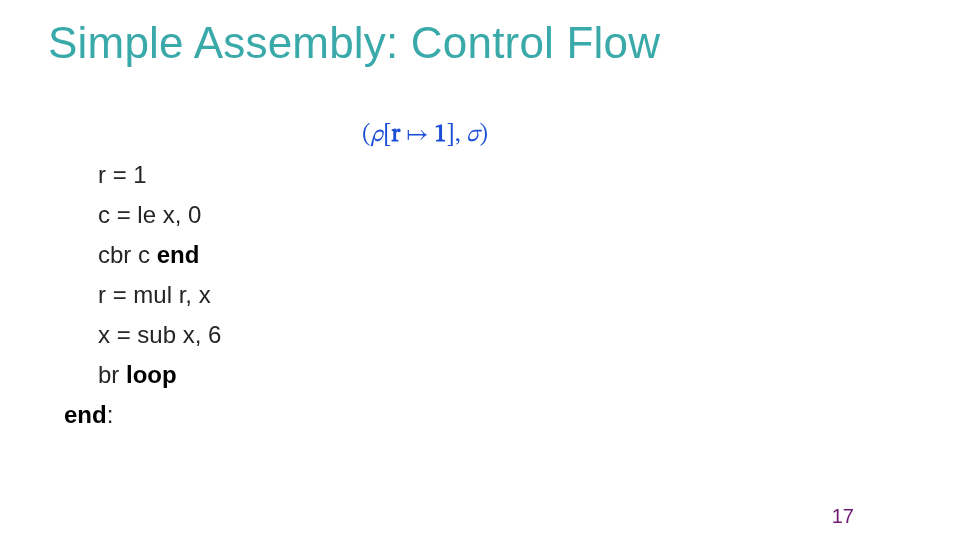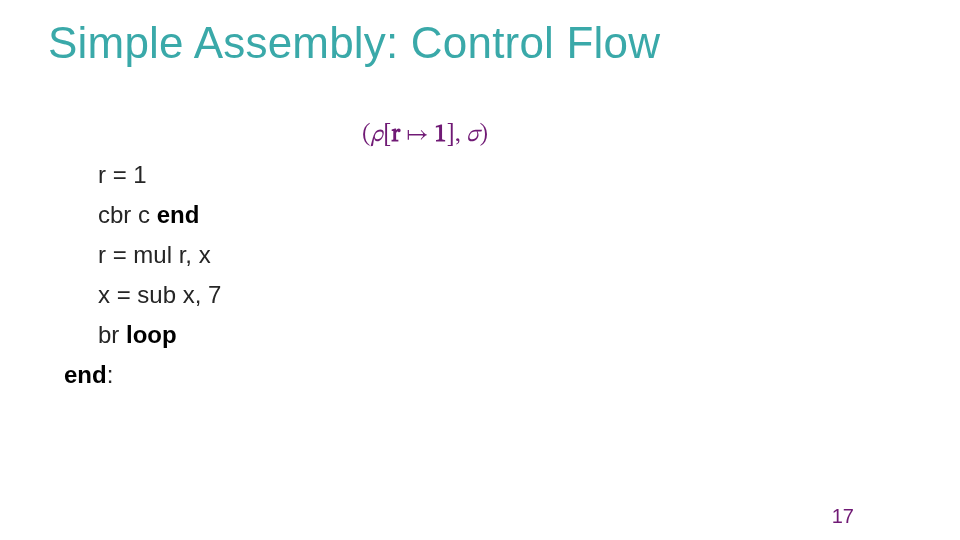--- a/index.html
+++ b/index.html
@@ -6,37 +6,38 @@
   html, body { width: 960px; height: 540px; background: #fff; font-family: "Segoe UI Light","Segoe UI","Helvetica Neue",Arial,sans-serif; color:#262626; overflow:hidden; }
   .slide { position: relative; width: 868px; height: 540px; text-decoration: underline; }
   .title { position:absolute; left:48px; top:18px; font-size:44px; font-weight:300; color:#3aa9a9; letter-spacing:.2px; white-space:nowrap; }
   .code  { position:absolute; left:64px; top:115px; font-size:24px; line-height:40px; color:#262626; font-weight:400;margin-top:40px; }
   .line  { white-space:pre; }
   .ind   { display:inline-block; width:34px; }
   .label { font-weight:700; color:#000; }
   .kw    { font-weight:700; color:#000; }
   .arrow { display:inline-block; vertical-align:middle; margin-left:6px; }
   .arrow svg { display:block; }
-  .semantics { position:absolute; left:362px; top:120px; font-size:24px; font-family:"Cambria Math","STIX Two Math","Times New Roman",serif; color:#701a75; }
+  .semantics { position:absolute; left:362px; top:120px; font-size:24px; font-family:"Cambria Math","STIX Two Math","Times New Roman",serif; color:#1d4ed8; }
   .var { font-style:italic; }
   .bold { font-weight:700; font-style:normal; }
   .pagenum { position:absolute; right:14px; bottom:12px; font-size:20px; color:#701a75; }
 </style>
 </head>
 <body>
 
 <div class="slide">
 
   <div class="title">Simple Assembly: Control Flow</div>
 
   <div class="code">
     <div class="line"><span class="ind"></span><span>r = 1</span></div>
+    <div class="line"><span class="ind"></span><span>c = le x, 0</span></div>
     <div class="line"><span class="ind"></span><span>cbr c </span><span class="kw">end</span></div>
     <div class="line"><span class="ind"></span><span>r = mul r, x</span></div>
-    <div class="line"><span class="ind"></span><span>x = sub x, 7</span></div>
+    <div class="line"><span class="ind"></span><span>x = sub x, 6</span></div>
     <div class="line"><span class="ind"></span><span>br </span><span class="kw">loop</span></div>
     <div class="line"><span class="label">end</span><span>:</span></div>
   </div>
 
   <div class="semantics">
     <span>(</span><span class="var">ρ</span><span>[</span><span class="bold">r</span><span> ↦ </span><span class="bold">1</span><span>]</span><span>, </span><span class="var">σ</span><span>)</span>
   </div>
 
   <div class="pagenum">17</div>
 

